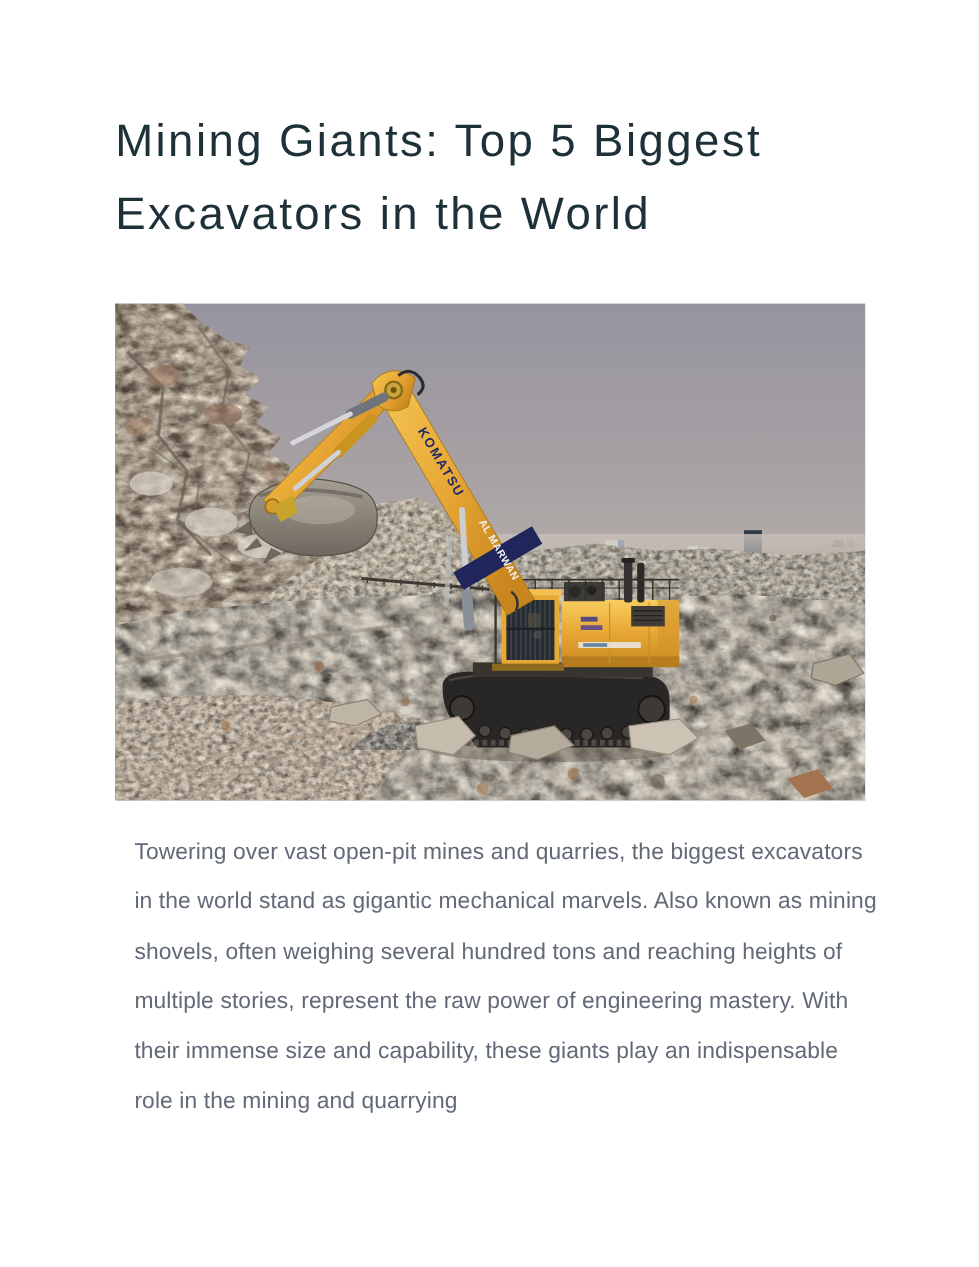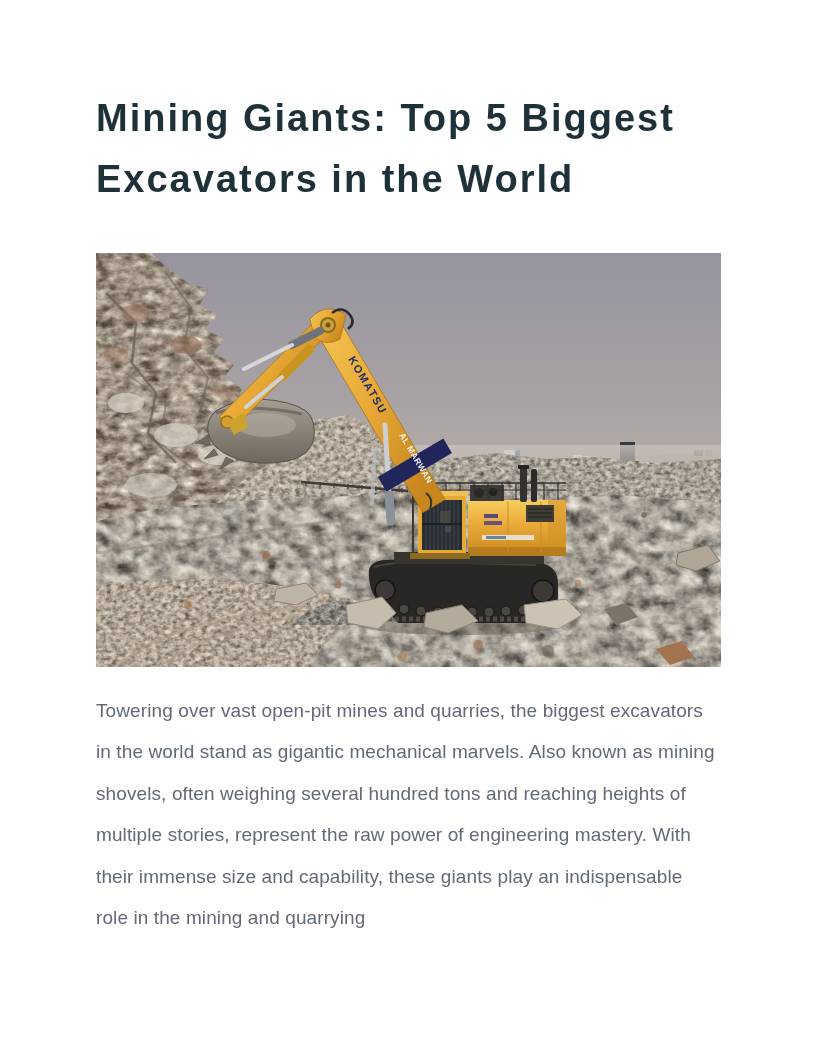--- a/index.html
+++ b/index.html
@@ -7,29 +7,29 @@
     position:relative;
     width:816px;height:1056px;
     background:#ffffff;
     font-family:"Liberation Sans", sans-serif;
     overflow:hidden;
   }
   .doc-title{
     position:absolute;left:96px;top:88px;width:624px;
     margin:0;
     font-size:38px;line-height:61px;letter-spacing:2px;
-    font-weight:700;color:#1e3138;
+    font-weight:400;color:#1e3138;
   }
   .hero{
     position:absolute;left:96px;top:253px;width:625px;height:414px;
     margin:0;overflow:hidden;background:#a7a1a4;
   }
   .hero svg{display:block;}
   .doc-body{
-    position:absolute;left:96px;top:690px;width:620px;
+    position:absolute;left:112px;top:690px;width:620px;
     margin:0;
     font-size:19px;line-height:41.4px;letter-spacing:0.1px;
     color:#626a77;
   }
 </style>
 </head>
 <body>
 
 <div class="page">
 

